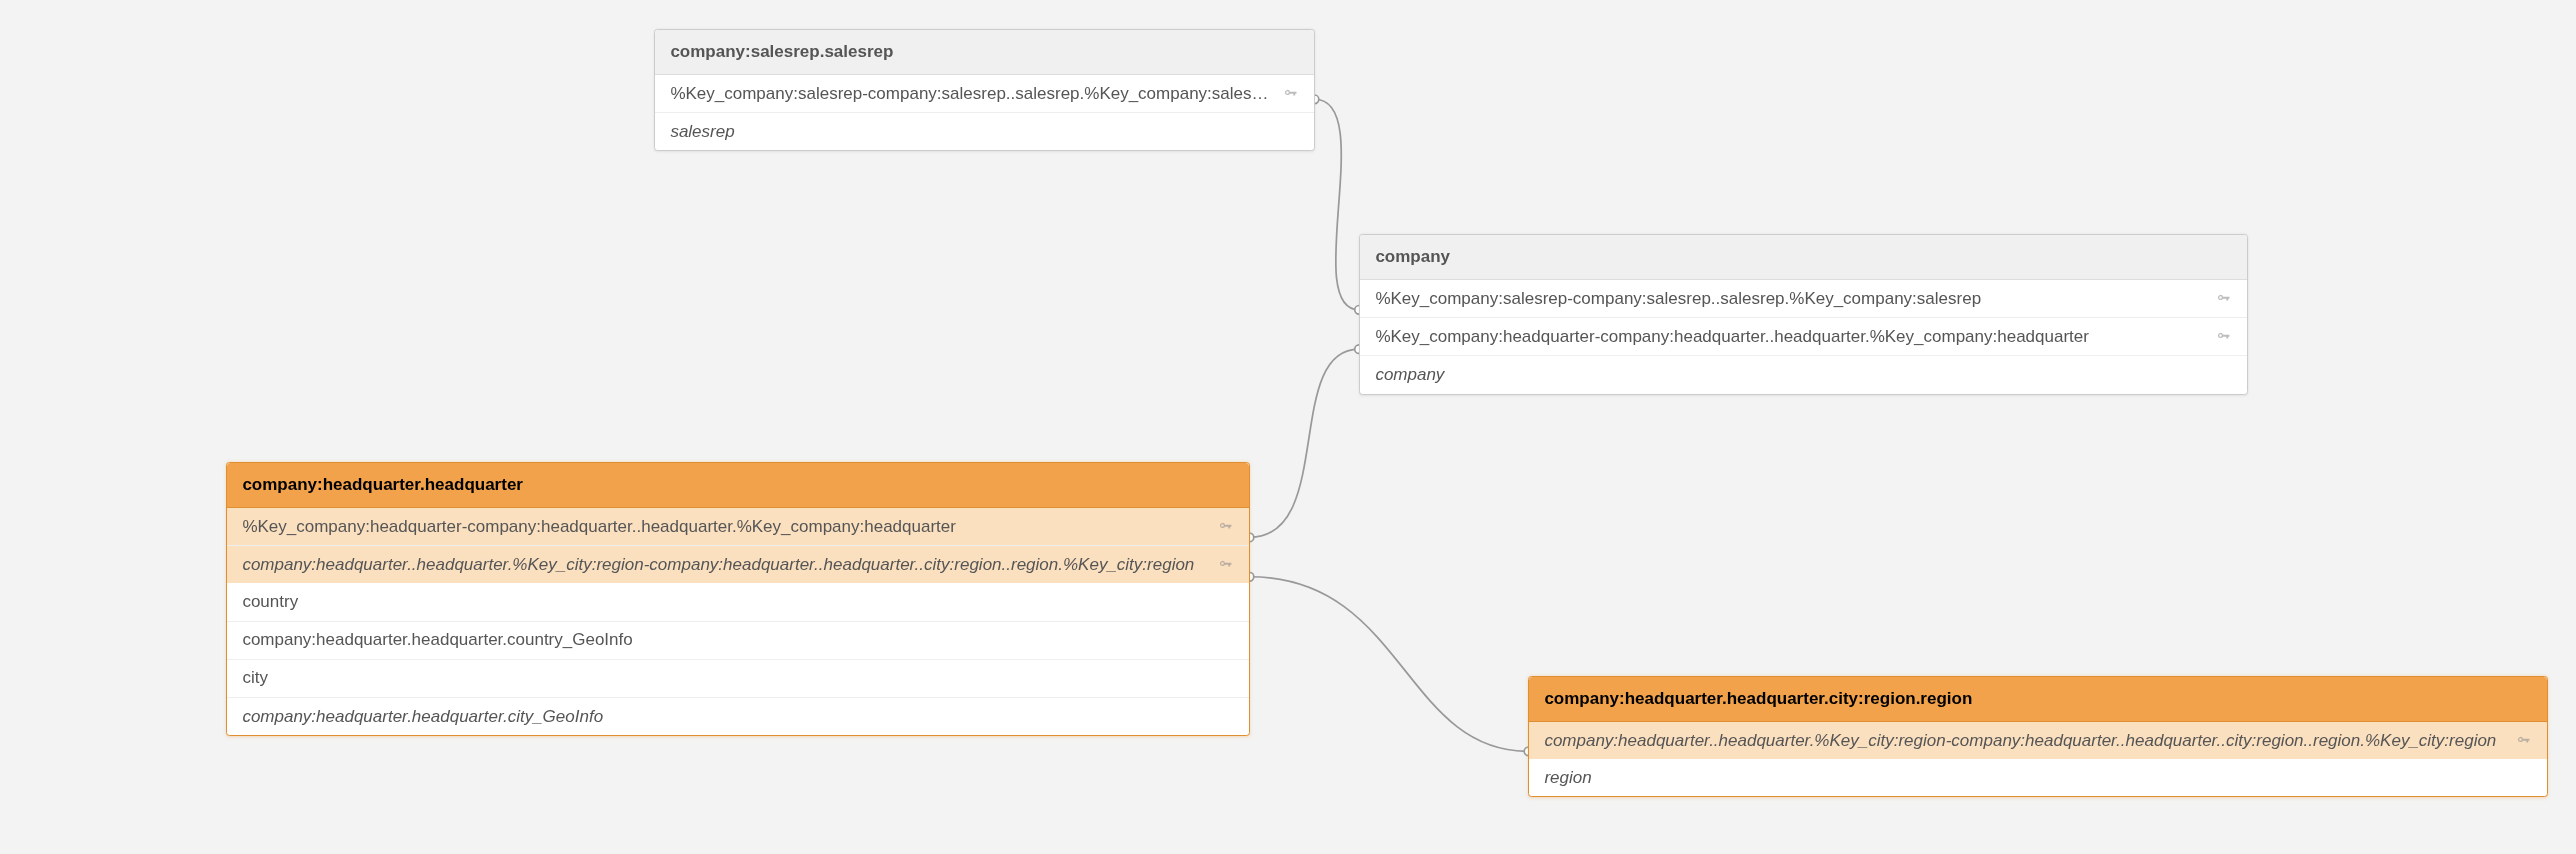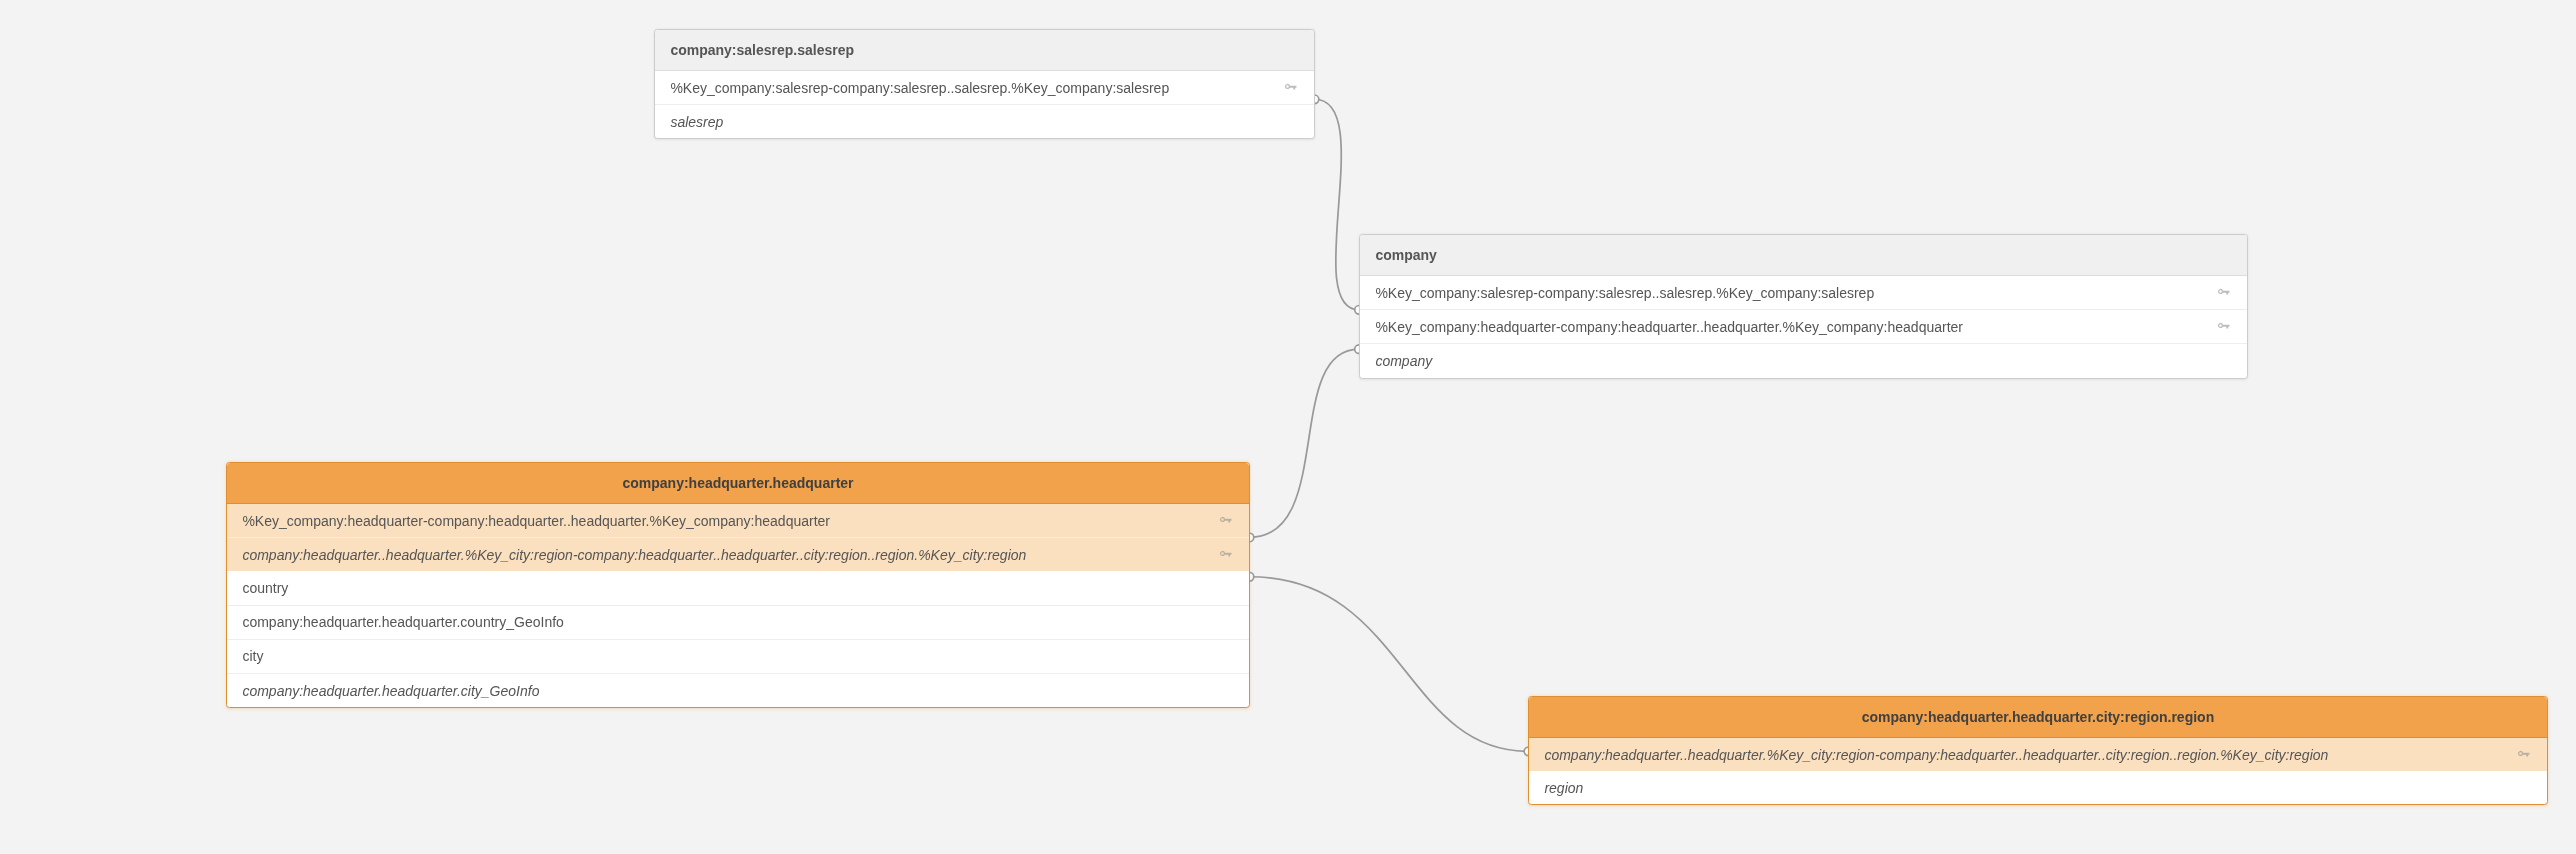--- a/index.html
+++ b/index.html
@@ -25,39 +25,38 @@
     width: 2576px;
     height: 854px;
     pointer-events: none;
   }
   .table-node {
     position: absolute;
     background: #ffffff;
     border: 0.9px solid #cccccc;
     border-radius: 3.4px;
     box-shadow: 0 0.9px 2.6px rgba(0,0,0,0.08);
-    font-size: 14px;
+    font-size: 17px;
     color: #555555;
   }
   .table-node .header {
     padding: 12px 15.4px;
     font-weight: 600;
     color: #555555;
     border-bottom: 0.9px solid #dddddd;
     border-top-left-radius: 3.4px;
     border-top-right-radius: 3.4px;
   }
   .table-node.default .header {
     background: #f0f0f0;
   }
   .table-node.highlighted .header {
     background: #f2a24b;
-    color: #404040;
+    color: #000000;
     border-bottom: 0.9px solid #e08e32;
-    text-align: center;
   }
   .table-node.highlighted {
     border: 0.9px solid #e08e32;
     box-shadow: 0 0.9px 3.4px rgba(242,162,75,0.35);
   }
   .table-node .highlight-band {
     background: #fbe0c0;
   }
   .table-node .field {
     padding: 8.6px 15.4px;
@@ -80,21 +79,21 @@
   }
   .field-label {
     flex: 1 1 auto;
     overflow: hidden;
     text-overflow: ellipsis;
   }
   
   #n-salesrep { left: 654px; top: 29px; width: 661px; }
   #n-company  { left: 1359px; top: 234px; width: 889px; }
   #n-headquarter { left: 226px; top: 462px; width: 1024px; }
-  #n-region { left: 1528px; top: 676px; width: 1020px; margin-top: 20px; }
+  #n-region { left: 1528px; top: 676px; width: 1020px; }
 </style>
 </head>
 <body>
 
 <div class="canvas">
 
   <svg class="connectors" viewBox="0 0 3010 998" width="2576" height="854">
 
     <path d="M 1536 116 C 1610 116, 1520 362, 1588 362" stroke="#999999" stroke-width="2" fill="none"></path>
     <circle cx="1536" cy="116" r="5" fill="#fff" stroke="#999" stroke-width="2"></circle>

